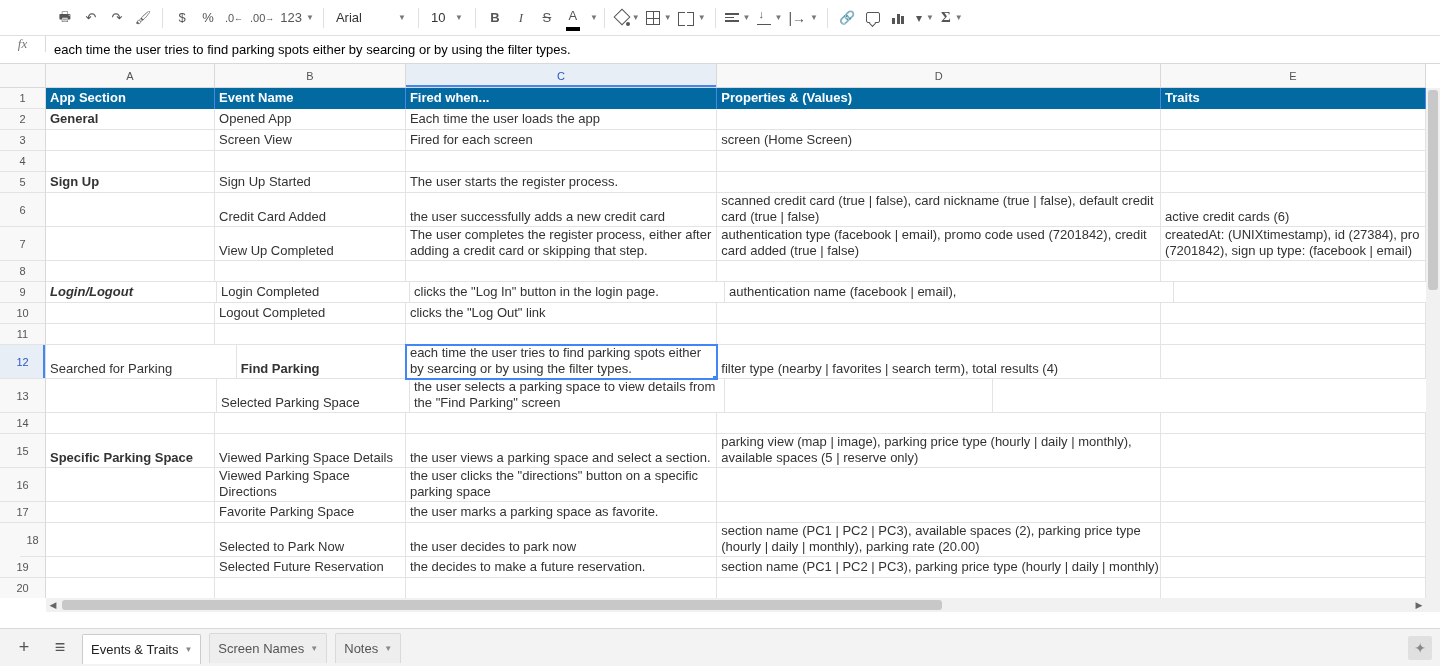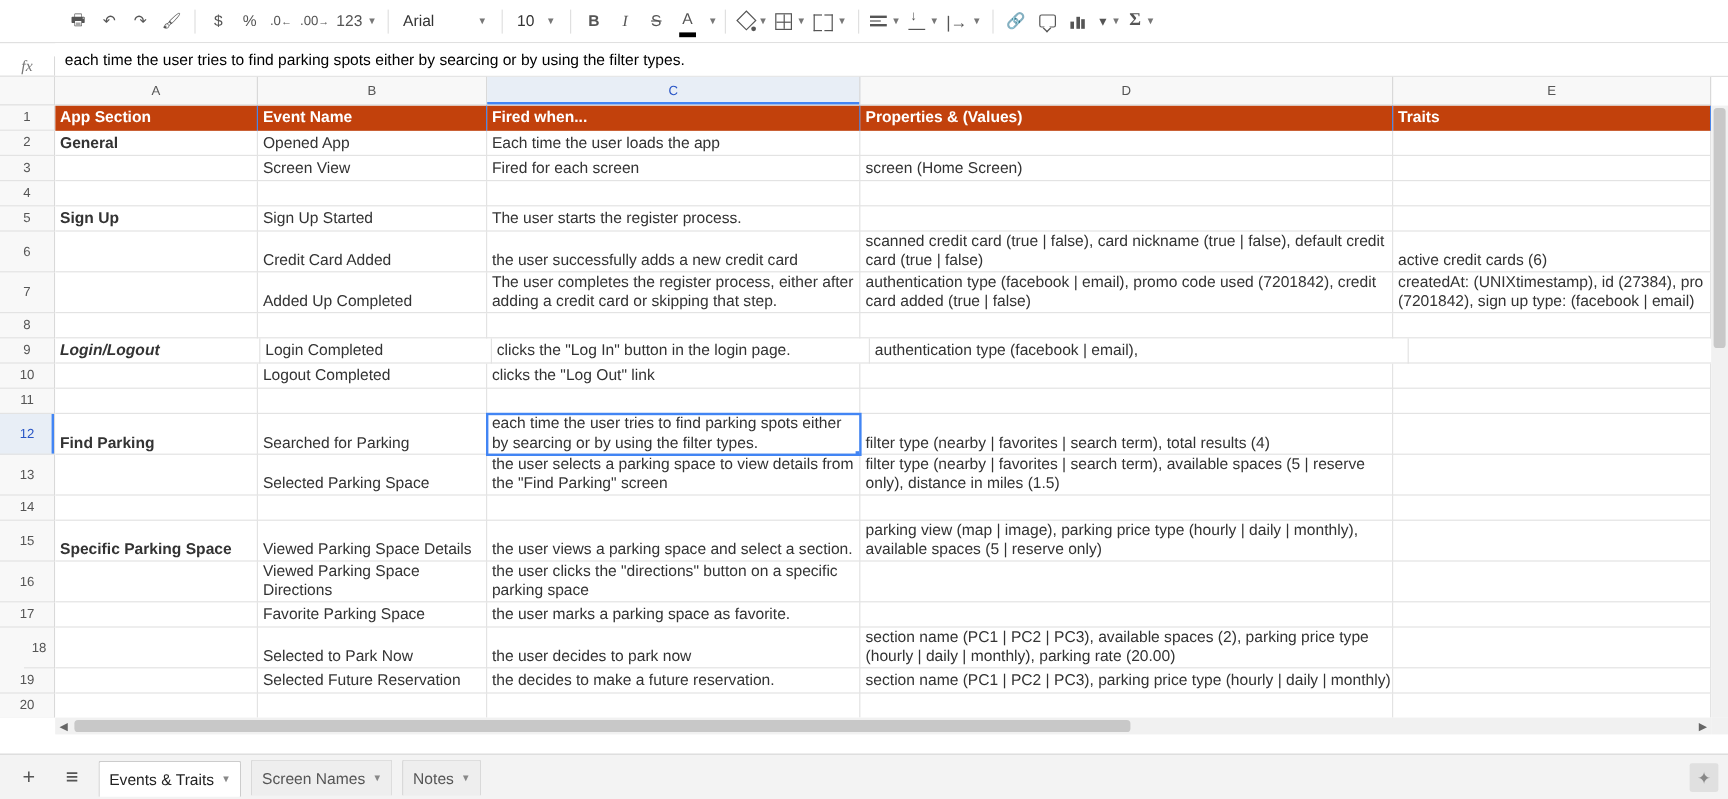--- a/index.html
+++ b/index.html
@@ -33,39 +33,39 @@
   .link-ico { font-size:13px; }
   .comment-ico { width:14px; height:11px; border:1.5px solid #555; border-radius:2px; display:inline-block; position:relative; }
   .comment-ico::after { content:""; position:absolute; left:3px; bottom:-4px; width:4px; height:4px; border-left:1.5px solid #555; border-bottom:1.5px solid #555; transform:rotate(-45deg); background:#fff; }
   .chart-ico { width:14px; height:12px; display:inline-flex; align-items:flex-end; gap:1.5px; }
   .chart-ico span { width:3px; background:#555; }
   .chart-ico span:nth-child(1){height:6px;} .chart-ico span:nth-child(2){height:10px;} .chart-ico span:nth-child(3){height:8px;}
   .filter-ico { font-size:12px; }
   .sigma-ico { font-family: "Times New Roman", serif; font-size:15px; font-weight:bold; }
 
   
-  .fx-bar { height: 28px; display: flex; align-items: flex-end; border-bottom: 1px solid #d9d9d9; }
+  .fx-bar { height: 28px; display: flex; align-items: flex-start; border-bottom: 1px solid #d9d9d9; }
   .fx-label { width: 46px; text-align: center; font-style: italic; color: #777; font-size: 13px; border-right: 1px solid #d9d9d9; font-family: Georgia, serif; }
   .fx-input { flex: 1; padding: 0 8px; height:100%; border:none; outline:none; font-size:13px; }
 
   
   .grid-wrap { position: relative; height: 548px; }
   .corner { position:absolute; top:0; left:0; width:46px; height:24px; background:#f8f8f8; border:1px solid #d9d9d9; border-width:0 1px 1px 0; }
   .col-headers { position:absolute; top:0; left:46px; right:14px; height:24px; display:flex; background:#f8f8f8; }
   .col-h { border-right:1px solid #d9d9d9; border-bottom:1px solid #d9d9d9; display:flex; align-items:center; justify-content:center; font-size:11px; color:#555; position:relative; }
   .col-h.sel { background:#e8eef6; color:#2a56c6; }
   .col-h.sel::after { content:""; position:absolute; left:0; right:0; bottom:0; height:2px; background:#4285f4; }
   .row-headers { position:absolute; top:24px; left:0; width:46px; bottom:14px; background:#f8f8f8; overflow:hidden; }
   .row-h { border-right:1px solid #d9d9d9; border-bottom:1px solid #e3e3e3; display:flex; align-items:center; justify-content:center; font-size:11px; color:#555; position:relative; }
   .row-h.sel { background:#e8eef6; color:#2a56c6; }
   .row-h.sel::after { content:""; position:absolute; top:0; bottom:0; right:0; width:2px; background:#4285f4; }
   .cells { position:absolute; top:24px; left:46px; right:14px; bottom:14px; overflow:hidden; }
   .row { display:flex; border-bottom:1px solid #e3e3e3; }
   .cell { border-right:1px solid #e3e3e3; padding:2px 4px; font-size:13px; line-height:1.25; overflow:hidden; display:flex; align-items:center; }
-  .hdr-row .cell { background:#c2410c; color:#fff; font-weight:bold; border-right-color:#4a86e8; }
+  .hdr-row .cell { background:#0369a1; color:#fff; font-weight:bold; border-right-color:#4a86e8; }
   .bold { font-weight:bold; }
   .sel-cell { outline:2px solid #4285f4; outline-offset:-1px; position:relative; z-index:2; }
   .sel-cell::after { content:""; position:absolute; right:-3px; bottom:-3px; width:6px; height:6px; background:#4285f4; }
   .vscroll { position:absolute; top:24px; right:0; width:14px; bottom:14px; background:#f1f1f1; }
   .vthumb { position:absolute; left:2px; right:2px; top:2px; height:200px; background:#c8c8c8; border-radius:3px; }
   .hscroll { position:absolute; left:46px; right:14px; bottom:0; height:14px; background:#f1f1f1; }
   .hthumb { position:absolute; top:2px; bottom:2px; left:2px; width:880px; background:#c8c8c8; border-radius:3px; }
   .harrow { position:absolute; top:0; width:14px; height:14px; display:flex; align-items:center; justify-content:center; font-size:9px; color:#666; }
   .harrow.left { left:0; } .harrow.right { right:0; }
   .scroll-corner { position:absolute; right:0; bottom:0; width:14px; height:14px; background:#f1f1f1; }
@@ -242,64 +242,63 @@
       </div>
       <div class="row" style="height: 34px;">
         <div class="cell" style="width: 171px; height: 34px; white-space: normal; align-items: flex-end;"></div>
         <div class="cell" style="width: 193px; height: 34px; white-space: normal; align-items: flex-end;">Credit Card Added</div>
         <div class="cell" style="width: 315px; height: 34px; white-space: normal; align-items: flex-end;">the user successfully adds a new credit card</div>
         <div class="cell" style="width: 449px; height: 34px; white-space: normal; align-items: flex-end;">scanned credit card (true | false), card nickname (true | false), default credit card (true | false)</div>
         <div class="cell" style="width: 268px; height: 34px; white-space: normal; align-items: flex-end;">active credit cards (6)</div>
       </div>
       <div class="row" style="height: 34px;">
         <div class="cell" style="width: 171px; height: 34px; white-space: normal; align-items: flex-end;"></div>
-        <div class="cell" style="width: 193px; height: 34px; white-space: normal; align-items: flex-end;">Added Up Completed</div>
+        <div class="cell" style="width: 193px; height: 34px; white-space: normal; align-items: flex-end;">View Up Completed</div>
         <div class="cell" style="width: 315px; height: 34px; white-space: normal; align-items: flex-end;">The user completes the register process, either after adding a credit card or skipping that step.</div>
         <div class="cell" style="width: 449px; height: 34px; white-space: normal; align-items: flex-end;">authentication type (facebook | email), promo code used (7201842), credit card added (true | false)</div>
         <div class="cell" style="width: 268px; height: 34px; white-space: normal; align-items: flex-end;">alias (userId  | 27384), email (hello@rubenu, createdAt: (UNIXtimestamp), id (27384), pro (7201842), sign up type: (facebook | email)</div>
       </div>
       <div class="row" style="height: 21px;">
         <div class="cell" style="width: 171px; height: 21px; white-space: nowrap;"></div>
         <div class="cell" style="width: 193px; height: 21px; white-space: nowrap;"></div>
         <div class="cell" style="width: 315px; height: 21px; white-space: nowrap;"></div>
         <div class="cell" style="width: 449px; height: 21px; white-space: nowrap;"></div>
         <div class="cell" style="width: 268px; height: 21px; white-space: nowrap;"></div>
       </div>
       <div class="row" style="height: 21px;">
         <div class="cell bold" style="width: 171px; height: 21px; white-space: nowrap; font-style: italic;">Login/Logout</div>
         <div class="cell" style="width: 193px; height: 21px; white-space: nowrap;">Login Completed</div>
         <div class="cell" style="width: 315px; height: 21px; white-space: nowrap;">clicks the "Log In" button in the login page.</div>
-        <div class="cell" style="width: 449px; height: 21px; white-space: nowrap;">authentication type (facebook | email),</div>
+        <div class="cell" style="width: 449px; height: 21px; white-space: nowrap;">authentication name (facebook | email),</div>
       </div>
       <div class="row" style="height: 21px;">
         <div class="cell" style="width: 171px; height: 21px; white-space: nowrap;"></div>
         <div class="cell" style="width: 193px; height: 21px; white-space: nowrap;">Logout Completed</div>
         <div class="cell" style="width: 315px; height: 21px; white-space: nowrap;">clicks the "Log Out" link</div>
         <div class="cell" style="width: 449px; height: 21px; white-space: nowrap;"></div>
         <div class="cell" style="width: 268px; height: 21px; white-space: nowrap;"></div>
       </div>
       <div class="row" style="height: 21px;">
         <div class="cell" style="width: 171px; height: 21px; white-space: nowrap;"></div>
         <div class="cell" style="width: 193px; height: 21px; white-space: nowrap;"></div>
         <div class="cell" style="width: 315px; height: 21px; white-space: nowrap;"></div>
         <div class="cell" style="width: 449px; height: 21px; white-space: nowrap;"></div>
         <div class="cell" style="width: 268px; height: 21px; white-space: nowrap;"></div>
       </div>
       <div class="row" style="height: 34px;">
+        <div class="cell" style="width: 193px; height: 34px; white-space: normal; align-items: flex-end;">Searched for Parking</div>
         <div class="cell bold" style="width: 171px; height: 34px; white-space: normal; align-items: flex-end;">Find Parking</div>
-        <div class="cell" style="width: 193px; height: 34px; white-space: normal; align-items: flex-end;">Searched for Parking</div>
         <div class="cell sel-cell" style="width: 315px; height: 34px; white-space: normal; align-items: flex-end;">each time the user tries to find parking spots either by searcing or by using the filter types.</div>
         <div class="cell" style="width: 449px; height: 34px; white-space: normal; align-items: flex-end;">filter type (nearby | favorites | search term), total results (4)</div>
         <div class="cell" style="width: 268px; height: 34px; white-space: normal; align-items: flex-end;"></div>
       </div>
       <div class="row" style="height: 34px;">
         <div class="cell" style="width: 171px; height: 34px; white-space: normal; align-items: flex-end;"></div>
         <div class="cell" style="width: 193px; height: 34px; white-space: normal; align-items: flex-end;">Selected Parking Space</div>
         <div class="cell" style="width: 315px; height: 34px; white-space: normal; align-items: flex-end;">the user selects a parking space to view details from the "Find Parking" screen</div>
-        <div class="cell" style="width: 449px; height: 34px; white-space: normal; align-items: flex-end;">filter type (nearby | favorites | search term), available spaces (5 | reserve only), distance in miles (1.5)</div>
         <div class="cell" style="width: 268px; height: 34px; white-space: normal; align-items: flex-end;"></div>
       </div>
       <div class="row" style="height: 21px;">
         <div class="cell" style="width: 171px; height: 21px; white-space: nowrap;"></div>
         <div class="cell" style="width: 193px; height: 21px; white-space: nowrap;"></div>
         <div class="cell" style="width: 315px; height: 21px; white-space: nowrap;"></div>
         <div class="cell" style="width: 449px; height: 21px; white-space: nowrap;"></div>
         <div class="cell" style="width: 268px; height: 21px; white-space: nowrap;"></div>
       </div>
       <div class="row" style="height: 34px;">

